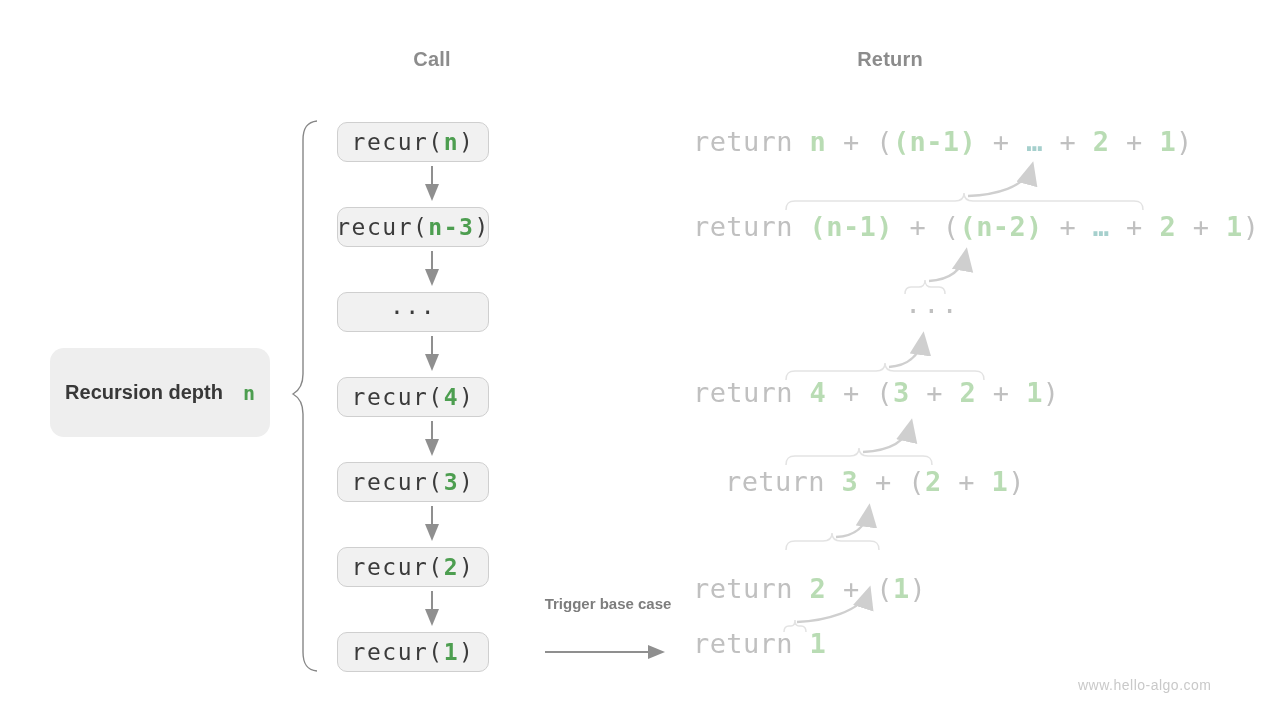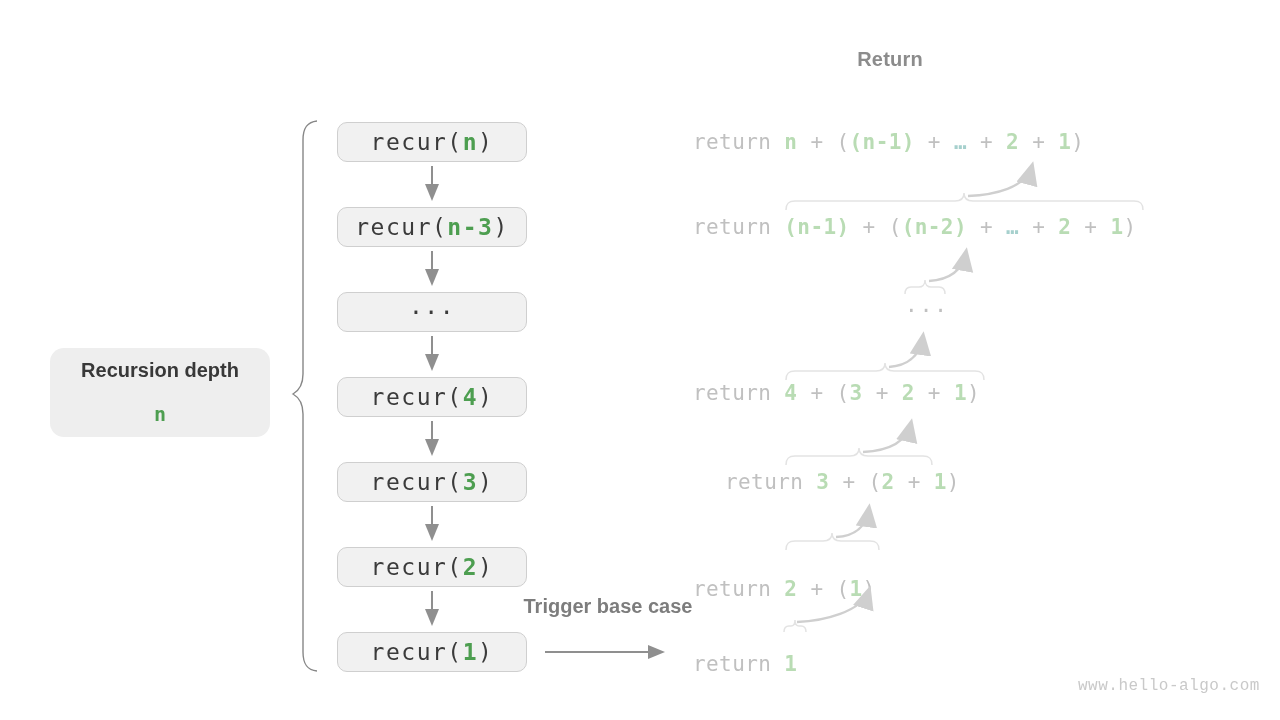--- a/index.html
+++ b/index.html
@@ -13,55 +13,56 @@
   *{margin:0;padding:0;box-sizing:border-box;}
   body{background:#fff;font-family:"Liberation Sans", sans-serif;}
   #stage{position:relative;width:1280px;height:720px;background:#fff;overflow:hidden;}
   svg.overlay{position:absolute;left:0;top:0;pointer-events:none;}
 
   .col-header{position:absolute;top:48px;font-size:20px;font-weight:bold;
     color:var(--header_gray);text-align:center;letter-spacing:.2px;}
   #hdr-call{left:337px;width:190px;}
   #hdr-return{left:740px;width:300px;}
 
-  .call-box{position:absolute;left:337px;width:190px;height:40px;
+  .call-box{position:absolute;left:337px;width:152px;height:40px;
     background:var(--box_fill);border:1.5px solid var(--box_border);
     border-radius:10px;display:flex;align-items:center;justify-content:center;
     font-family:"DejaVu Sans Mono", monospace;font-size:23px;letter-spacing:1.5px;
     color:var(--dark);white-space:pre;}
   .call-box .tk-green{color:var(--green);font-weight:bold;}
   .call-box .tk-dark{color:var(--dark);}
 
   .ret-line{position:absolute;left:693px;height:32px;line-height:32px;
-    font-family:"DejaVu Sans Mono", monospace;font-size:21px;letter-spacing:.4px;
+    font-family:"DejaVu Sans Mono", monospace;font-size:27px;letter-spacing:.4px;
     white-space:pre;color:var(--ret_gray);}
   .ret-line.dots{left:905px;width:42px;text-align:center;letter-spacing:2px;}
   .tk-g{color:var(--ret_gray);}
   .tk-gr{color:var(--ret_green);font-weight:bold;}
   .tk-te{color:var(--ret_teal);font-weight:bold;}
 
   #depth-label{position:absolute;left:50px;top:348px;width:220px;height:89px;
-    background:var(--label_bg);border-radius:14px;display:flex;flex-direction:column;
+    background:var(--label_bg);border-radius:14px;display:flex;flex-direction:row;
     align-items:center;justify-content:center;gap:20px;}
   #depth-label .t1{font-size:20px;font-weight:bold;color:#383838;}
   #depth-label .t2{font-size:20px;font-weight:bold;color:var(--green);
     font-family:"DejaVu Sans Mono", monospace;}
 
   #trigger-label{position:absolute;left:508px;top:595px;width:200px;text-align:center;
-    font-size:20px;font-weight:bold;color:var(--trigger_gray);}
+    font-size:15px;font-weight:bold;color:var(--trigger_gray);}
 
   #watermark{position:absolute;left:1078px;top:677px;
-    font-family:Liberation Mono, monospace;font-size:16px;
+    font-family:Liberation Sans, sans-serif;font-size:14px;
     color:var(--watermark_gray);letter-spacing:.5px;}
 </style>
 </head>
 <body>
 
 <div id="stage">
 
+  <div class="col-header" id="hdr-call">Call</div>
   <div class="col-header" id="hdr-return">Return</div>
 
   <div id="depth-label">
     <div class="t1">Recursion depth</div>
     <div class="t2">n</div>
   </div>
 
   <div id="trigger-label">Trigger base case</div>
 
   <div id="watermark">www.hello-algo.com</div>
@@ -75,21 +76,21 @@
       <div class="call-box" style="top: 547px;"><span class="tk-dark">recur(</span><span class="tk-green">2</span><span class="tk-dark">)</span></div>
       <div class="call-box" style="top: 632px;"><span class="tk-dark">recur(</span><span class="tk-green">1</span><span class="tk-dark">)</span></div>
     </div>
   <div id="return-stack">
       <div class="ret-line" style="top: 126px;"><span class="tk-g">return </span><span class="tk-gr">n</span><span class="tk-g"> + </span><span class="tk-g">(</span><span class="tk-gr">(n-1)</span><span class="tk-g"> + </span><span class="tk-te">…</span><span class="tk-g"> + </span><span class="tk-gr">2</span><span class="tk-g"> + </span><span class="tk-gr">1</span><span class="tk-g">)</span></div>
       <div class="ret-line" style="top: 211px;"><span class="tk-g">return </span><span class="tk-gr">(n-1)</span><span class="tk-g"> + </span><span class="tk-g">(</span><span class="tk-gr">(n-2)</span><span class="tk-g"> + </span><span class="tk-te">…</span><span class="tk-g"> + </span><span class="tk-gr">2</span><span class="tk-g"> + </span><span class="tk-gr">1</span><span class="tk-g">)</span></div>
       <div class="ret-line dots" style="top: 295px;"><span class="tk-g">···</span></div>
       <div class="ret-line" style="top: 377px;"><span class="tk-g">return </span><span class="tk-gr">4</span><span class="tk-g"> + </span><span class="tk-g">(</span><span class="tk-gr">3</span><span class="tk-g"> + </span><span class="tk-gr">2</span><span class="tk-g"> + </span><span class="tk-gr">1</span><span class="tk-g">)</span></div>
       <div class="ret-line" style="top: 466px; margin-left: 32px;"><span class="tk-g">return </span><span class="tk-gr">3</span><span class="tk-g"> + </span><span class="tk-g">(</span><span class="tk-gr">2</span><span class="tk-g"> + </span><span class="tk-gr">1</span><span class="tk-g">)</span></div>
       <div class="ret-line" style="top: 573px;"><span class="tk-g">return </span><span class="tk-gr">2</span><span class="tk-g"> + </span><span class="tk-g">(</span><span class="tk-gr">1</span><span class="tk-g">)</span></div>
-      <div class="ret-line" style="top: 648px;"><span class="tk-g">return </span><span class="tk-gr">1</span></div>
+      <div class="ret-line" style="top: 628px;"><span class="tk-g">return </span><span class="tk-gr">1</span></div>
     </div>
 
   <svg class="overlay" width="1280" height="720" viewBox="0 0 1280 720">
     <defs>
       <marker id="ah-dark" markerWidth="9" markerHeight="8" refX="7" refY="3.5" orient="auto">
         <path d="M0,0 L8.5,3.5 L0,7 Z" fill="#8f8f8f"></path>
       </marker>
       <marker id="ah-light" markerWidth="11" markerHeight="10" refX="8" refY="4.5" orient="auto">
         <path d="M0,0 L10,4.5 L0,9 Z" fill="#cfcfcf"></path>
       </marker>

